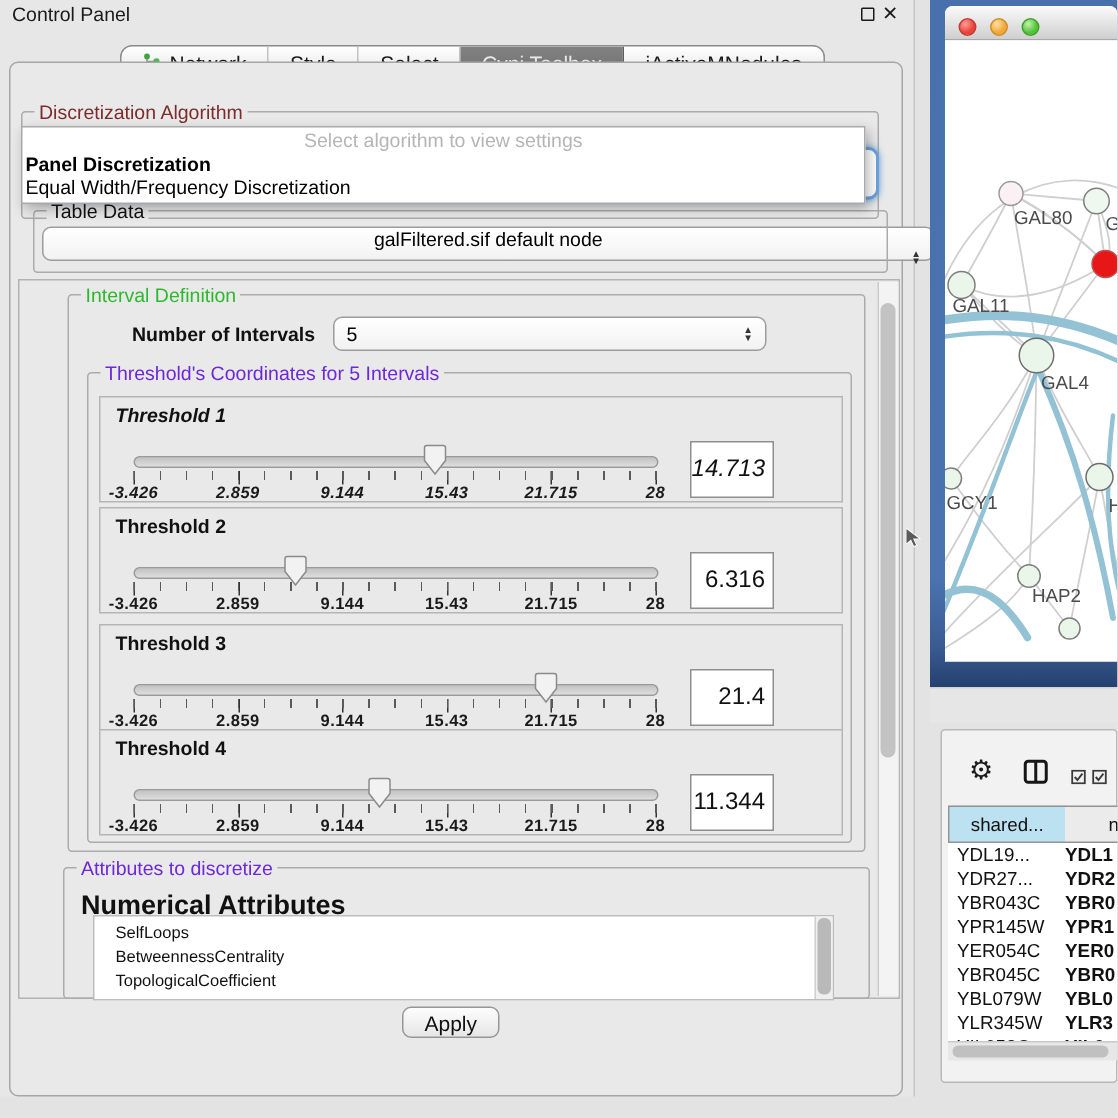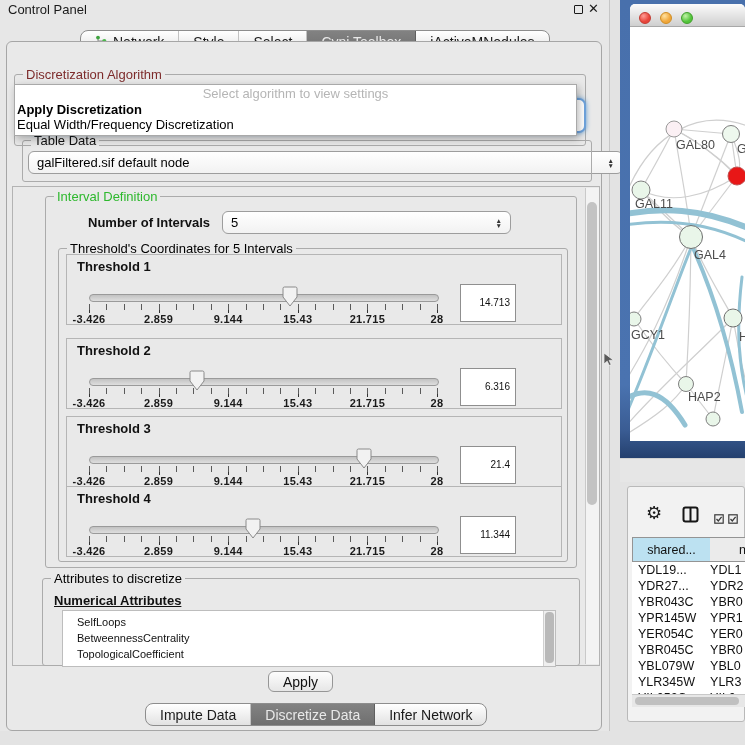--- a/index.html
+++ b/index.html
@@ -27,39 +27,39 @@
   .net-ico{margin-right:6px;display:inline-block;}
 
   
   #outer-panel{left:6px;top:41px;width:596px;height:690px;border:1px solid #a6a6a6;border-radius:6px;background:#e9e9e9;}
 
   
   .group{border:1px solid #ababab;border-radius:3px;}
   .group-title{position:absolute;top:-8px;left:8px;background:#e9e9e9;padding:0 3px;font-size:13px;white-space:nowrap;}
   .gt-red{color:#7d2b2b;}
   .gt-green{color:#2db82d;text-align:center;}
-  .gt-blue{color:#000000;}
+  .gt-blue{color:#6d28d9;}
   .gt-black{color:#111;font-weight:normal;}
 
   #disc-group{left:14px;top:74px;width:572px;height:72px;z-index:1;}
   #algo-combo{left:24px;top:98px;width:562px;height:35px;background:#fff;border:2px solid #6ea3dd;
               border-radius:7px;box-shadow:0 0 5px #5b9bd5;z-index:2;}
 
   
   #algo-popup{left:14px;top:84px;width:563px;height:52px;background:#fff;border:1px solid #a9a9a9;
               box-shadow:2px 3px 8px rgba(0,0,0,0.28);z-index:6;}
   #popup-placeholder{text-align:center;color:#b5b5b5;font-size:13px;height:17px;line-height:17px;}
   .popup-opt{font-size:13px;height:15px;line-height:15px;padding-left:2px;color:#000;}
   .popup-opt.bold{font-weight:bold;}
 
   #table-data-group{left:22px;top:140px;width:570px;height:42px;z-index:1;}
   .combo{background:linear-gradient(#ffffff,#f2f2f2);border:1px solid #9d9d9d;border-radius:6px;
          font-size:13px;display:flex;align-items:center;padding:0 8px;color:#000;}
   .combo .stepper{margin-left:auto;display:flex;flex-direction:column;line-height:5px;font-size:6.5px;color:#333;}
-  #td-combo{left:28px;top:151px;width:595px;height:23px;}
+  #td-combo{left:28px;top:151px;width:595px;height:23px;flex-direction:column;}
 
   
   #scroll-panel{left:12px;top:186px;width:588px;height:480px;border:1px solid #b3b3b3;background:#e9e9e9;}
   #v-scrollbar{left:585px;top:188px;width:14px;height:476px;background:#f3f3f3;border-left:1px solid #c9c9c9;}
   #v-thumb{left:587px;top:202px;width:10px;height:303px;border-radius:5px;background:#c3c3c3;}
 
   #interval-group{left:45px;top:196px;width:532px;height:372px;}
   #noi-label{left:88px;top:215px;font-size:13px;font-weight:bold;}
   #noi-combo{left:222px;top:211px;width:289px;height:23px;}
   #thr-group{left:58px;top:248px;width:510px;height:314px;}
@@ -69,24 +69,24 @@
   .slider-area{position:absolute;left:22px;top:0;width:348px;height:71px;}
   .track{position:absolute;left:0;top:39px;width:348px;height:6px;border:1px solid #9a9a9a;border-radius:4px;
          background:linear-gradient(#c2c2c2,#dedede);}
   .thumb{position:absolute;top:31px;transform:translateX(-50%);}
   .ticks{position:absolute;left:0;top:49px;width:349px;height:6px;
          background:repeating-linear-gradient(to right,#5a5a5a 0px,#5a5a5a 1px,transparent 1px,transparent 17.4px);}
   .majtick{position:absolute;top:49px;width:1px;height:9px;background:#333;}
   .tlabels{position:absolute;left:0;top:58px;width:348px;height:11px;}
   .tl{position:absolute;transform:translateX(-50%);font-size:11px;font-weight:bold;letter-spacing:0.3px;color:#1a1a1a;white-space:nowrap;}
   .vbox{position:absolute;left:393px;top:29px;width:56px;height:38px;background:#fff;border:1px solid #8f8f8f;
-        font-size:10px;text-align:right;line-height:36px;padding-right:5px;box-sizing:border-box;}
+        font-size:16px;text-align:right;line-height:36px;padding-right:5px;box-sizing:border-box;}
 
   #attr-group{left:42px;top:578px;width:538px;height:88px;}
-  #attr-label{left:54px;top:593px;font-size:13px;font-weight:bold;text-decoration:underline;}
+  #attr-label{left:54px;top:593px;font-size:18px;font-weight:bold;}
   #attr-list{left:62px;top:610px;width:494px;height:57px;background:#fff;border:1px solid #bdbdbd;overflow:hidden;}
   .attr-item{font-size:11px;line-height:16px;padding-left:14px;white-space:nowrap;}
   #attr-list-inner{padding-top:3px;}
   #attr-sb{left:543px;top:611px;width:12px;height:55px;background:#efefef;border-left:1px solid #d0d0d0;}
   #attr-sb-thumb{left:545px;top:612px;width:9px;height:51px;background:#b9b9b9;border-radius:4px;}
 
   #apply-btn{left:268px;top:671px;width:65px;height:21px;border:1px solid #969696;border-radius:6px;
              background:linear-gradient(#fdfdfd,#e6e6e6);font-size:14px;text-align:center;line-height:20px;}
 
   
@@ -108,21 +108,21 @@
   #tp-colicon{left:682px;top:506px;}
   #tp-check1{left:714px;top:510px;}
   #tp-check2{left:728px;top:510px;}
   .hdr-cell{position:absolute;top:537px;height:25px;border:1px solid #949494;font-size:12.5px;
             display:flex;align-items:center;box-sizing:border-box;}
   #hdr-shared{left:632px;width:79px;background:#bce1f1;justify-content:center;}
   #hdr-name{left:710px;width:40px;background:#ebebeb;justify-content:flex-end;padding-right:3px;border-left:none;}
   #tp-rows{left:632px;top:562px;width:113px;height:132px;overflow:hidden;background:#fff;}
   .tp-row{display:flex;height:16px;line-height:16px;font-size:12.5px;white-space:nowrap;}
   .tp-c0{width:78px;padding-left:6px;overflow:hidden;}
-  .tp-c1{width:40px;padding-left:4px;overflow:hidden;}
+  .tp-c1{width:40px;padding-left:4px;overflow:hidden;font-weight:bold;}
   #h-scrollbar{left:632px;top:694px;width:113px;height:13px;background:#e7e7e7;border-top:1px solid #c9c9c9;}
   #h-thumb{left:635px;top:697px;width:104px;height:8px;border-radius:4px;background:#c0c0c0;}
 
   #cursor{left:604px;top:352px;z-index:9;}
 </style>
 </head>
 <body>
 
 <div id="root">
 
@@ -163,21 +163,21 @@
 
     <div id="outer-panel" class="abs"></div>
 
     <div id="disc-group" class="abs group">
       <span class="group-title gt-red">Discretization Algorithm</span>
     </div>
     <div id="algo-combo" class="abs"></div>
 
     <div id="algo-popup" class="abs">
       <div id="popup-placeholder">Select algorithm to view settings</div>
-      <div class="popup-opt bold">Apply Discretization</div>
+      <div class="popup-opt bold">Panel Discretization</div>
       <div class="popup-opt">Equal Width/Frequency Discretization</div>
     </div>
 
     <div id="table-data-group" class="abs group">
       <span class="group-title gt-black">Table Data</span>
     </div>
     <div id="td-combo" class="abs combo">
       <span>galFiltered.sif default node</span>
       <span class="stepper">
           <span>▲</span>
@@ -198,21 +198,21 @@
       <span class="stepper">
           <span>▲</span>
           <span>▼</span>
         </span>
     </div>
 
     <div id="thr-group" class="abs group">
       <span class="group-title gt-blue">Threshold's Coordinates for 5 Intervals</span>
     </div>
 
-    <div class="thr-row" style="top:254px;">
+    <div class="thr-row" style="top:264px;font-style:italic;">
       <span class="thr-label">Threshold 1</span>
       <div class="slider-area">
         <div class="track"></div>
         <span class="majtick" style="left:0%"></span>
           <span class="majtick" style="left:20%"></span>
           <span class="majtick" style="left:40%"></span>
           <span class="majtick" style="left:60%"></span>
           <span class="majtick" style="left:80%"></span>
           <span class="majtick" style="left:100%"></span>
         <div class="ticks"></div>
@@ -326,31 +326,20 @@
         <div class="attr-item">SelfLoops</div>
         <div class="attr-item">BetweennessCentrality</div>
         <div class="attr-item">TopologicalCoefficient</div>
       </div>
     </div>
     <div id="attr-sb" class="abs"></div>
     <div id="attr-sb-thumb" class="abs"></div>
 
     <div id="apply-btn" class="abs">Apply</div>
 
-    <div id="bottom-tabbar" class="abs seg-bar">
-      <div class="seg">
-        <span>Impute Data</span>
-      </div>
-      <div class="seg selected">
-        <span>Discretize Data</span>
-      </div>
-      <div class="seg">
-        <span>Infer Network</span>
-      </div>
-    </div>
   </div>
 
   <div id="blue-frame" class="abs"></div>
   <div id="mac-window" class="abs">
     <div id="mac-titlebar" class="abs">
       <span class="light" id="light-red"></span>
       <span class="light" id="light-yellow"></span>
       <span class="light" id="light-green"></span>
     </div>
   </div>

